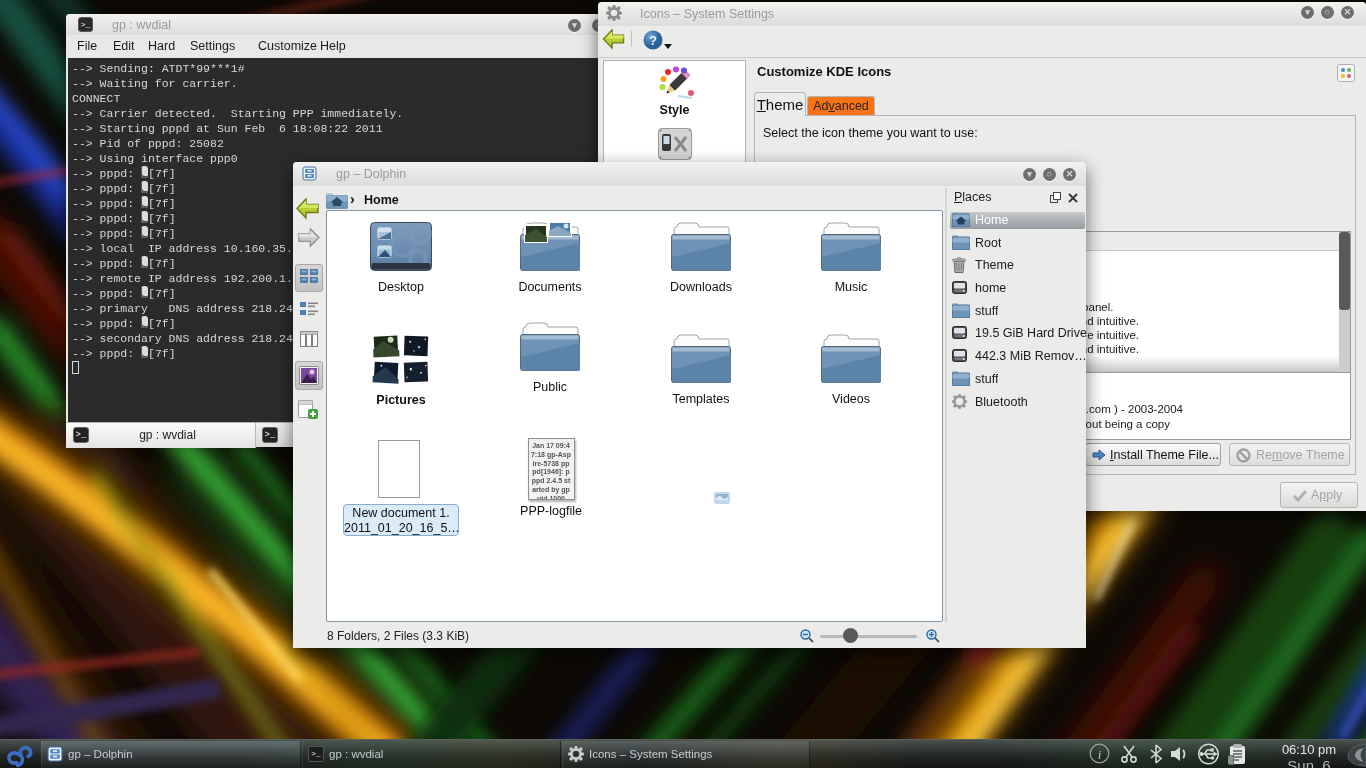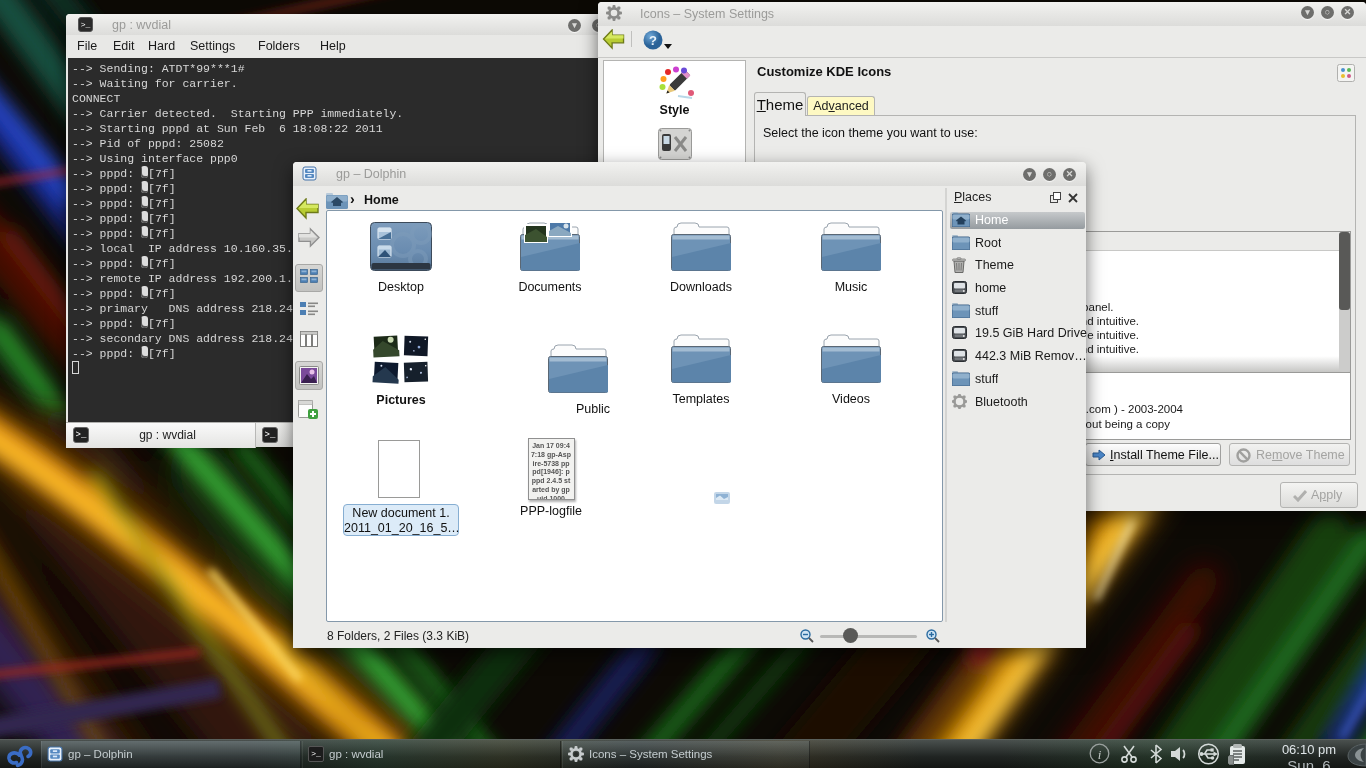--- a/index.html
+++ b/index.html
@@ -143,21 +143,21 @@
         <div class="wbtn">
             <span>○</span>
           </div>
       </div>
     </div>
     <div id="termmenu" style="position:relative;">
         <span style="position:absolute;left:11px;top:4px;">File</span>
         <span style="position:absolute;left:47px;top:4px;">Edit</span>
         <span style="position:absolute;left:82px;top:4px;">Hard</span>
         <span style="position:absolute;left:124px;top:4px;">Settings</span>
-        <span style="position:absolute;left:192px;top:4px;">Folders</span>
+        <span style="position:absolute;left:192px;top:4px;">Customize</span>
         <span style="position:absolute;left:254px;top:4px;">Help</span>
       </div>
     <div id="termconsole">--&gt; Sending: ATDT*99***1#
 --&gt; Waiting for carrier.
 CONNECT
 --&gt; Carrier detected.  Starting PPP immediately.
 --&gt; Starting pppd at Sun Feb  6 18:08:22 2011
 --&gt; Pid of pppd: 25082
 --&gt; Using interface ppp0
 --&gt; pppd: <span style="display:inline-block;width:7px;height:12px;background:#ddd;border-radius:3px;vertical-align:-1px;box-shadow:inset 1px -2px 0 #555;"></span>[7f]
@@ -269,21 +269,21 @@
     <div style="position:absolute;left:159px;top:62px;font-weight:bold;font-size:13px;color:#111;">Customize KDE Icons</div>
     <svg style="position:absolute;left:739px;top:62px" width="18" height="18" viewBox="0 0 18 18">
         <rect x="0.5" y="0.5" width="17" height="17" rx="2" fill="#f4f4f2" stroke="#b0b0ae"></rect>
         <circle cx="6" cy="6" r="2" fill="#4a90d0"></circle>
         <circle cx="12" cy="6" r="2" fill="#58b858"></circle>
         <circle cx="6" cy="12" r="2" fill="#e8c030"></circle>
         <circle cx="12" cy="12" r="2" fill="#d05a88"></circle>
       </svg>
 
     <div style="position:absolute;left:156px;top:90px;width:52px;height:24px;background:#ebebe9;border:1px solid #b4b4b2;border-bottom:none;border-radius:3px 3px 0 0;font-size:15px;color:#111;text-align:center;line-height:23px;z-index:2;"><u>T</u>heme</div>
-    <div style="position:absolute;left:209px;top:94px;width:68px;height:20px;background:#fef9c3;border:1px solid #b4b4b2;border-bottom:none;border-radius:3px 3px 0 0;font-size:12.5px;color:#222;text-align:center;line-height:19px;">Ad<u>v</u>anced</div>
+    <div style="position:absolute;left:209px;top:94px;width:68px;height:20px;background:#f97316;border:1px solid #b4b4b2;border-bottom:none;border-radius:3px 3px 0 0;font-size:12.5px;color:#222;text-align:center;line-height:19px;">Ad<u>v</u>anced</div>
 
     <div style="position:absolute;left:156px;top:113px;width:602px;height:360px;border:1px solid #b4b4b2;background:#ebebe9;"></div>
     <div style="position:absolute;left:165px;top:124px;font-size:12.5px;color:#111;">Select the icon theme you want to use:</div>
 
     <div style="position:absolute;left:160px;top:229px;width:593px;height:142px;border:1px solid #9a9a98;background:#fff;">
       <div style="position:absolute;left:0;top:0;width:100%;height:19px;background:#ebebe9;border-bottom:1px solid #c8c8c6;"></div>
       <div style="position:absolute;right:211px;top:68px;font-size:11.5px;color:#1a1a1a;line-height:14px;text-align:right;">A mostly flat icon theme designed for the KDE panel.&nbsp;&nbsp;&nbsp;&nbsp;&nbsp;&nbsp;&nbsp;&nbsp;<br>Its aim is to be clear, quick to parse, and intuitive.<br>Its aim is to be clear, quick to parse, e  intuitive.<br>Its aim is to be clear, quick to parse, and intuitive.</div>
       <div style="position:absolute;left:0;bottom:0;width:100%;height:16px;background:linear-gradient(#ffffff,#c6c6c4);"></div>
     </div>
     <div style="position:absolute;left:741px;top:230px;width:11px;height:140px;background:#cccccb;border-radius:3px;">
@@ -609,21 +609,21 @@
             <g transform="rotate(-2 48 40)">
               <rect x="34" y="28" width="26" height="22" fill="#16202c" stroke="#fff" stroke-width="2.4"></rect>
               <circle cx="42" cy="36" r="1.2" fill="#e8f0ff"></circle>
               <circle cx="52" cy="40" r="1" fill="#b8c8e8"></circle>
               <circle cx="57" cy="33" r="0.8" fill="#fff"></circle>
               <circle cx="38" cy="44" r="0.9" fill="#98a8c8"></circle>
             </g>
           </svg>
         <div class="flbl">Pictures</div>
       </div>
-      <div class="fitem" style="left:197px;top:181px;width:120px;text-align:right;">
+      <div class="fitem" style="left:197px;top:159px;width:120px;">
         <svg width="64" height="51" viewBox="0 0 64 51">
             <path d="M 8 6 Q 8 2 12 2 L 26 2 Q 30 2 30 6 L 58 6 Q 60 6 60 8 L 60 14 L 5 14 L 5 8 Q 5 6 8 6 Z" fill="#fcfcfc" stroke="#9aa4ae" stroke-width="1"></path>
             <rect x="2.5" y="13.5" width="59" height="36" rx="2" fill="#6e93b6" stroke="#5a6774"></rect>
             <path d="M 3 36 L 62 22 L 62 49 Q 62 49.5 60 49.5 L 4 49.5 Q 3 49.5 3 48 Z" fill="#5c84aa"></path>
             <rect x="3.5" y="14.5" width="57" height="4" fill="#a3bcd2"></rect>
           </svg>
         <div class="flbl">Public</div>
       </div>
       <div class="fitem" style="left:348px;top:171px;width:120px;">
         <svg width="64" height="51" viewBox="0 0 64 51">

